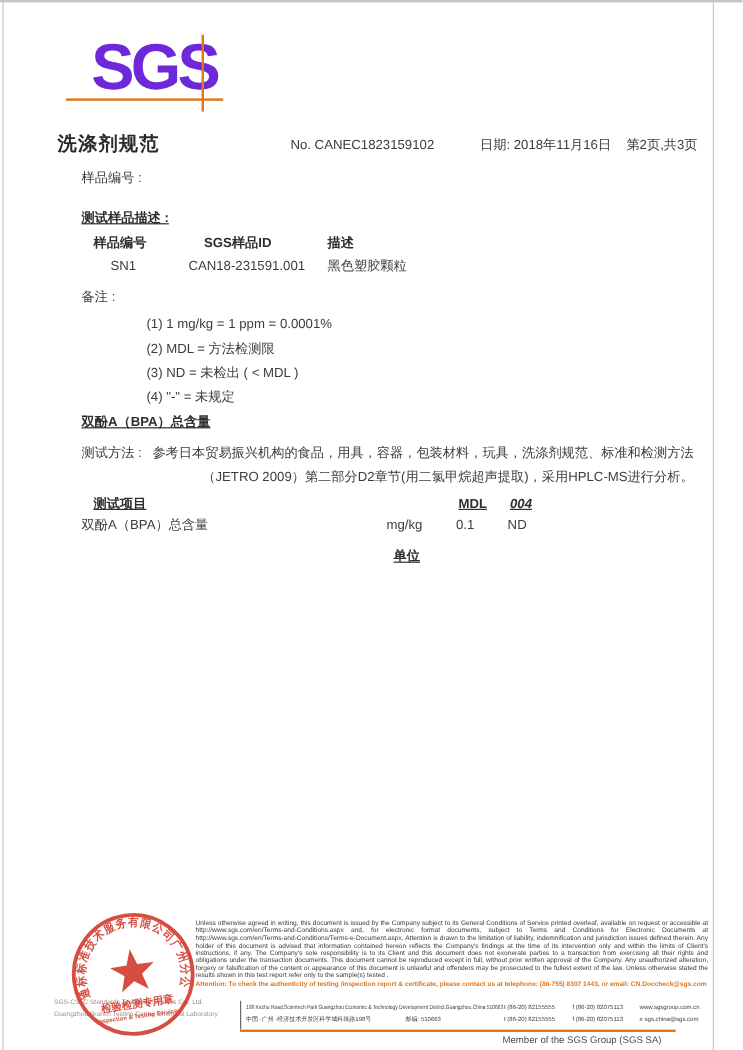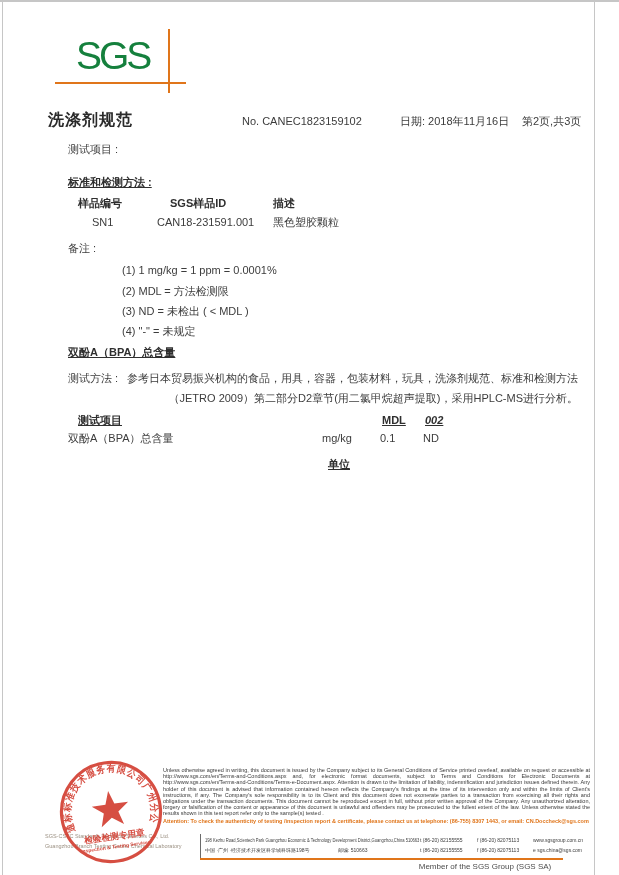--- a/index.html
+++ b/index.html
@@ -7,21 +7,21 @@
     position:relative;width:619px;height:875px;background:#ffffff;overflow:hidden;
     font-family:"Liberation Sans","DejaVu Sans",sans-serif;color:#3c3c3c;
   }
   .abs{position:absolute;}
   .hairline{background:#c6c6c6;}
   .txt{font-size:11px;line-height:13px;color:#3c3c3c;white-space:nowrap;padding-left:20px;}
   .bold{font-weight:bold;color:#2f2f2f;}
   .ul{text-decoration:underline;}
   .it{font-style:italic;}
   .doc-title{font-size:16px;font-weight:bold;color:#2a2a2a;letter-spacing:1px;}
-  .logo-text{font-size:39px;line-height:56px;font-weight:normal;color:#15803d;letter-spacing:-3px;}
+  .logo-text{font-size:54px;line-height:56px;font-weight:bold;color:#6d28d9;letter-spacing:-3px;}
   .orange{background:#e0751a;}
   .method-text{font-size:11px;line-height:20px;color:#3c3c3c;white-space:normal;}
   .fine{font-size:5.5px;line-height:6.2px;color:#3a3a3a;text-align:justify;}
   .fine-attn{font-size:5.5px;line-height:6.4px;color:#e0751a;font-weight:bold;margin-top:1px;}
   .addr{font-size:5px;line-height:6px;color:#3e3e3e;white-space:nowrap;transform-origin:0 0;}
   .squeeze{transform:scaleX(0.82);}
   .company{font-size:5.5px;line-height:9px;color:#9b9082;white-space:nowrap;}
   .member{font-size:8px;color:#4c4c4c;}
   .stamp-svg{opacity:0.9;transform:rotate(-8deg);}
   p{margin:0;}
@@ -37,23 +37,23 @@
 
   <div class="abs logo-text" style="left:76px;top:28px;">SGS</div>
   <div class="abs orange" style="left:55px;top:82px;width:131px;height:2px;"></div>
   <div class="abs orange" style="left:168px;top:29px;width:2px;height:64px;"></div>
 
   <div class="abs doc-title" style="left:48px;top:110px;">洗涤剂规范</div>
   <div class="abs txt" style="left:222px;top:115px;">No. CANEC1823159102</div>
   <div class="abs txt" style="left:380px;top:115px;">日期: 2018年11月16日</div>
   <div class="abs txt" style="left:502px;top:115px;">第2页,共3页</div>
 
-  <div class="abs txt" style="left:48px;top:143px;">测试项目 :</div>
+  <div class="abs txt" style="left:48px;top:143px;">样品编号 :</div>
 
-  <div class="abs txt bold ul" style="left:48px;top:176px;">标准和检测方法 :</div>
+  <div class="abs txt bold ul" style="left:48px;top:176px;">测试样品描述 :</div>
 
   <div class="abs txt bold" style="left:58px;top:197px;">样品编号</div>
   <div class="abs txt bold" style="left:150px;top:197px;">SGS样品ID</div>
   <div class="abs txt bold" style="left:253px;top:197px;">描述</div>
 
   <div class="abs txt" style="left:72px;top:216px;">SN1</div>
   <div class="abs txt" style="left:137px;top:216px;">CAN18-231591.001</div>
   <div class="abs txt" style="left:253px;top:216px;">黑色塑胶颗粒</div>
 
   <div class="abs txt" style="left:48px;top:242px;">备注 :</div>
@@ -62,21 +62,21 @@
   <div class="abs txt" style="left:102px;top:305px;">(3) ND = 未检出 ( &lt; MDL )</div>
   <div class="abs txt" style="left:102px;top:325px;">(4) "-" = 未规定</div>
 
   <div class="abs txt bold ul" style="left:48px;top:346px;">双酚A（BPA）总含量</div>
   <div class="abs txt" style="left:48px;top:372px;">测试方法 :</div>
   <div class="abs method-text" style="left:112px;top:368px;width:466px;text-align:right;">参考日本贸易振兴机构的食品，用具，容器，包装材料，玩具，洗涤剂规范、标准和检测方法（JETRO 2009）第二部分D2章节(用二氯甲烷超声提取)，采用HPLC-MS进行分析。</div>
 
   <div class="abs txt bold ul" style="left:58px;top:414px;">测试项目</div>
   <div class="abs txt bold ul" style="left:308px;top:414px;margin-top:44px;">单位</div>
   <div class="abs txt bold ul" style="left:362px;top:414px;">MDL</div>
-  <div class="abs txt bold ul it" style="left:405px;top:414px;">002</div>
+  <div class="abs txt bold ul it" style="left:405px;top:414px;">004</div>
 
   <div class="abs txt" style="left:48px;top:432px;">双酚A（BPA）总含量</div>
   <div class="abs txt" style="left:302px;top:432px;">mg/kg</div>
   <div class="abs txt" style="left:360px;top:432px;">0.1</div>
   <div class="abs txt" style="left:403px;top:432px;text-align:right;">ND</div>
 
   <div class="abs" style="left:163px;top:767px;width:427px;">
     <p class="fine">Unless otherwise agreed in writing, this document is issued by the Company subject to its General Conditions of Service printed overleaf, available on request or accessible at http://www.sgs.com/en/Terms-and-Conditions.aspx and, for electronic format documents, subject to Terms and Conditions for Electronic Documents at http://www.sgs.com/en/Terms-and-Conditions/Terms-e-Document.aspx. Attention is drawn to the limitation of liability, indemnification and jurisdiction issues defined therein. Any holder of this document is advised that information contained hereon reflects the Company's findings at the time of its intervention only and within the limits of Client's instructions, if any. The Company's sole responsibility is to its Client and this document does not exonerate parties to a transaction from exercising all their rights and obligations under the transaction documents. This document cannot be reproduced except in full, without prior written approval of the Company. Any unauthorized alteration, forgery or falsification of the content or appearance of this document is unlawful and offenders may be prosecuted to the fullest extent of the law. Unless otherwise stated the results shown in this test report refer only to the sample(s) tested .</p>
     <p class="fine-attn">Attention: To check the authenticity of testing /inspection report &amp; certificate, please contact us at telephone: (86-755) 8307 1443, or email: CN.Doccheck@sgs.com</p>
   </div>

